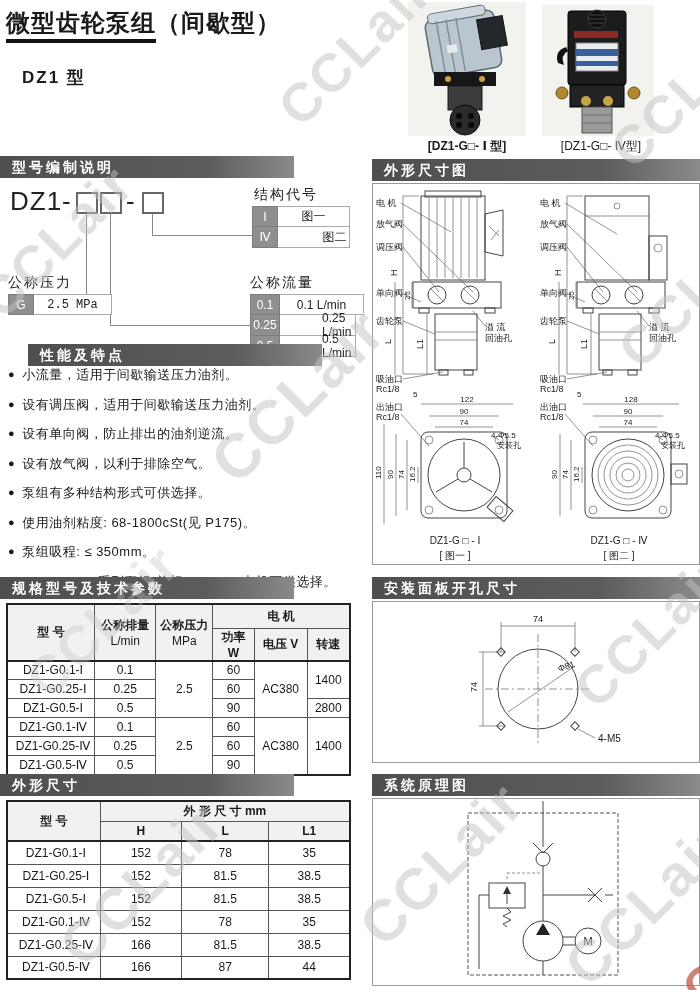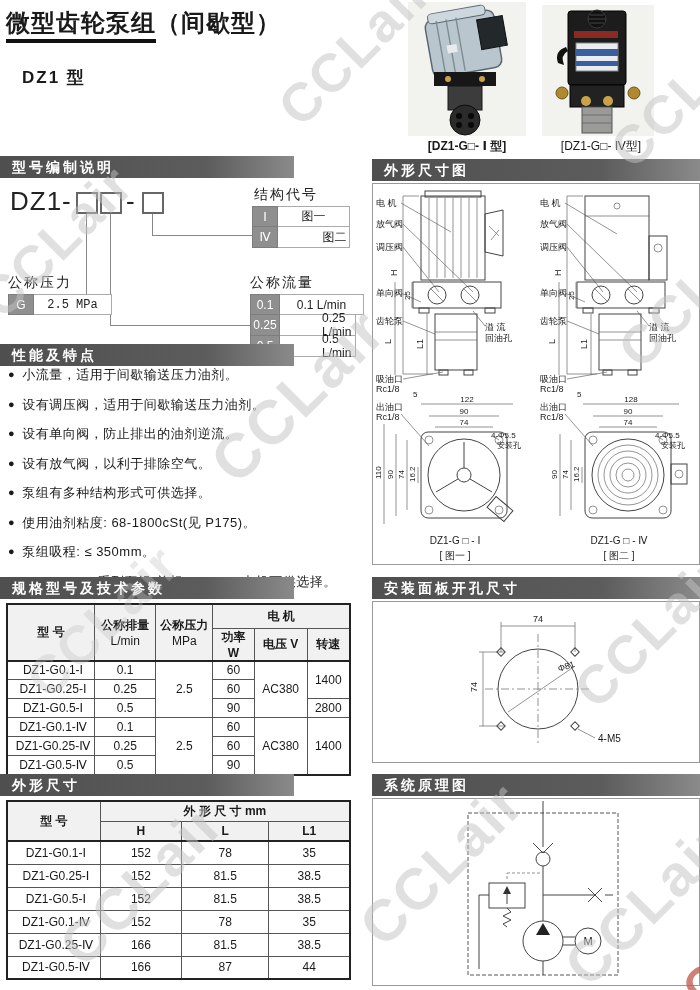--- a/index.html
+++ b/index.html
@@ -185,21 +185,21 @@
   <div class="mini-row">
     <div class="mini-code" style="width:30px;">0.25</div>
     <div class="mini-desc" style="width:76px;">0.25 L/min</div>
   </div>
   <div class="mini-row">
     <div class="mini-code" style="width:30px;">0.5</div>
     <div class="mini-desc" style="width:76px;">0.5  L/min</div>
   </div>
 </div>
 
-<div class="bar left-col" style="top:344px;">性能及特点</div>
+<div class="bar left-col" style="top:344px;margin-left:28px;">性能及特点</div>
 <div class="abs features">
   <div class="feature-item">
       <span class="bullet">●</span>
       <span>小流量，适用于间歇输送压力油剂。</span>
     </div>
   <div class="feature-item">
       <span class="bullet">●</span>
       <span>设有调压阀，适用于间歇输送压力油剂。</span>
     </div>
   <div class="feature-item">

